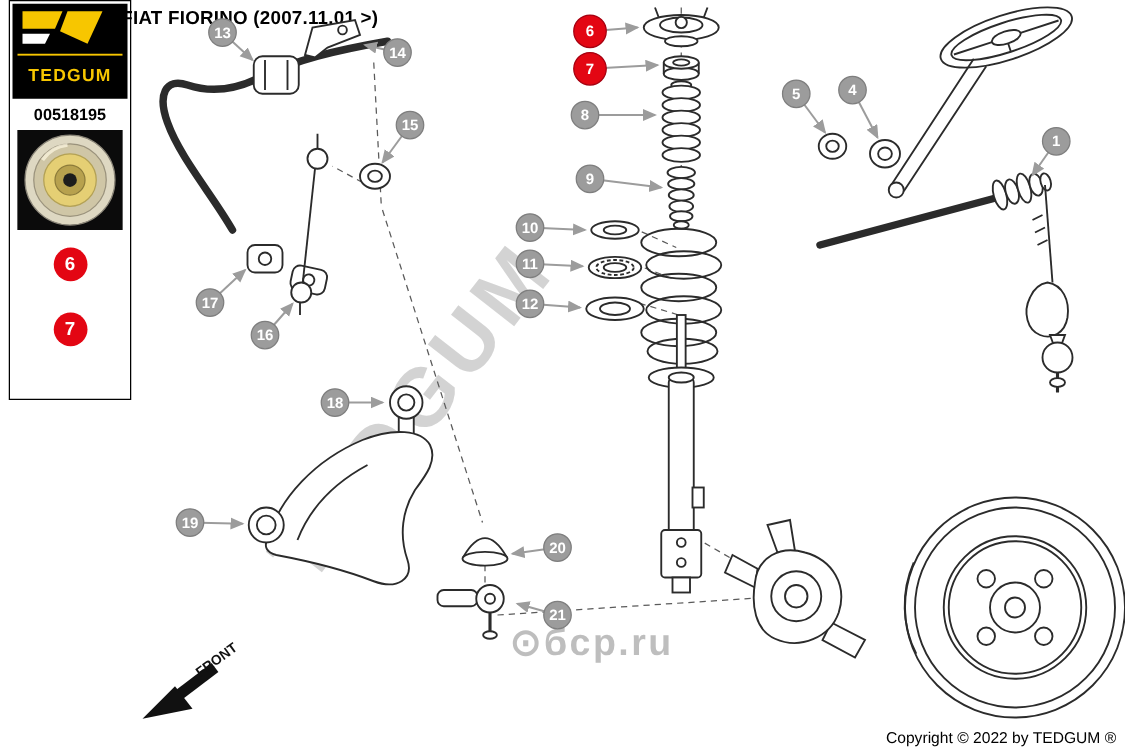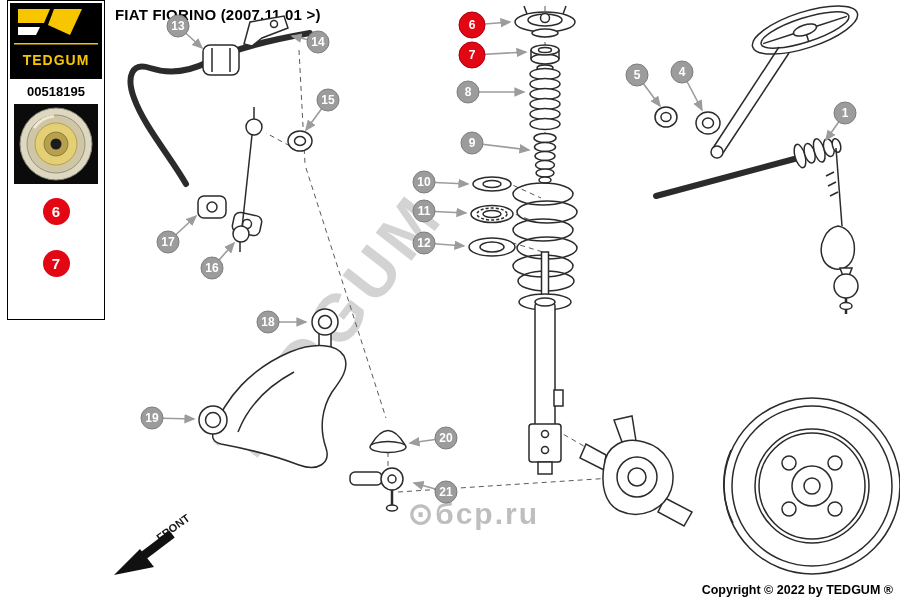--- a/index.html
+++ b/index.html
@@ -1,22 +1,22 @@
 <!DOCTYPE html>
 <html><head>
 <meta charset="utf-8">
 <style>
   * { margin:0; padding:0; box-sizing:border-box; }
   html,body { width:900px; height:600px; }
   body {
     position:relative; background:#fff; overflow:hidden;
     font-family:"Liberation Sans", sans-serif; color:#000;
   }
-  .title { position:absolute; left:115px; top:6px; font-size:15px; font-weight:bold; letter-spacing:.2px; }
-  .copyright { position:absolute; right:7px; bottom:3px; font-size:12.5px; font-weight:bold;margin-top:40px; }
+  .title { position:absolute; left:97px; top:6px; font-size:15px; font-weight:bold; letter-spacing:.2px; }
+  .copyright { position:absolute; right:7px; bottom:3px; font-size:12.5px; font-weight:normal;margin-top:40px; }
 
   .sidebar {
     position:absolute; left:7px; top:0; width:98px; height:320px;
     border:1px solid #000; background:#fff; padding:2px;
     display:flex; flex-direction:column; align-items:center;
   }
   .logo-box { width:92px; height:76px; background:#000; }
   .part-number { font-size:13px; font-weight:bold; margin:5px 16px 5px; }
   .photo-box { width:84px; height:80px; background:#000; }
   .badge {

